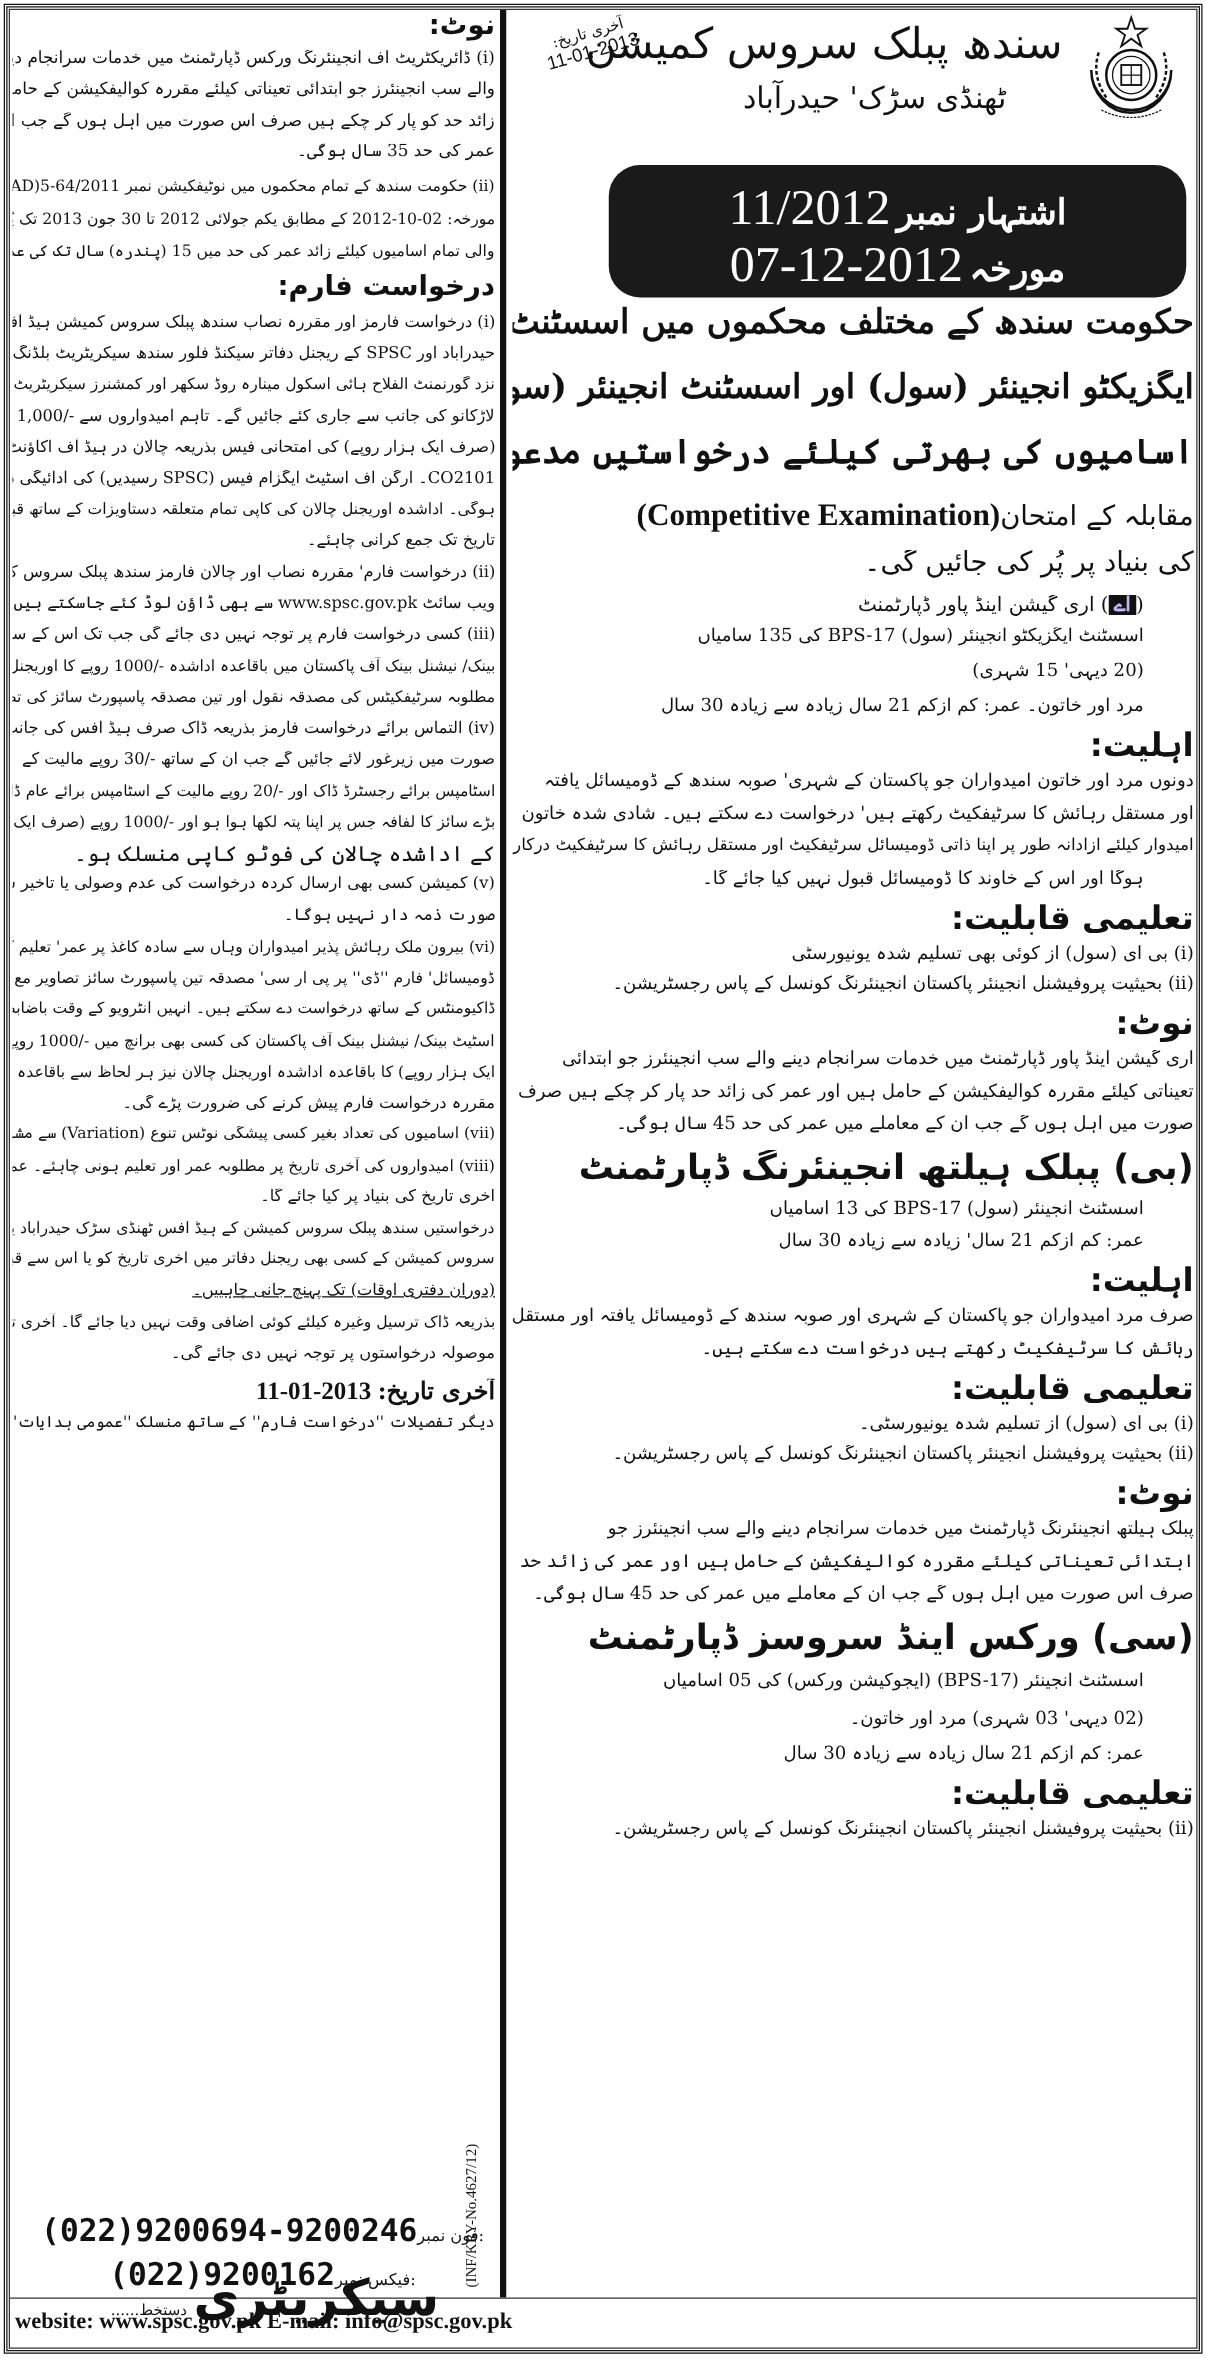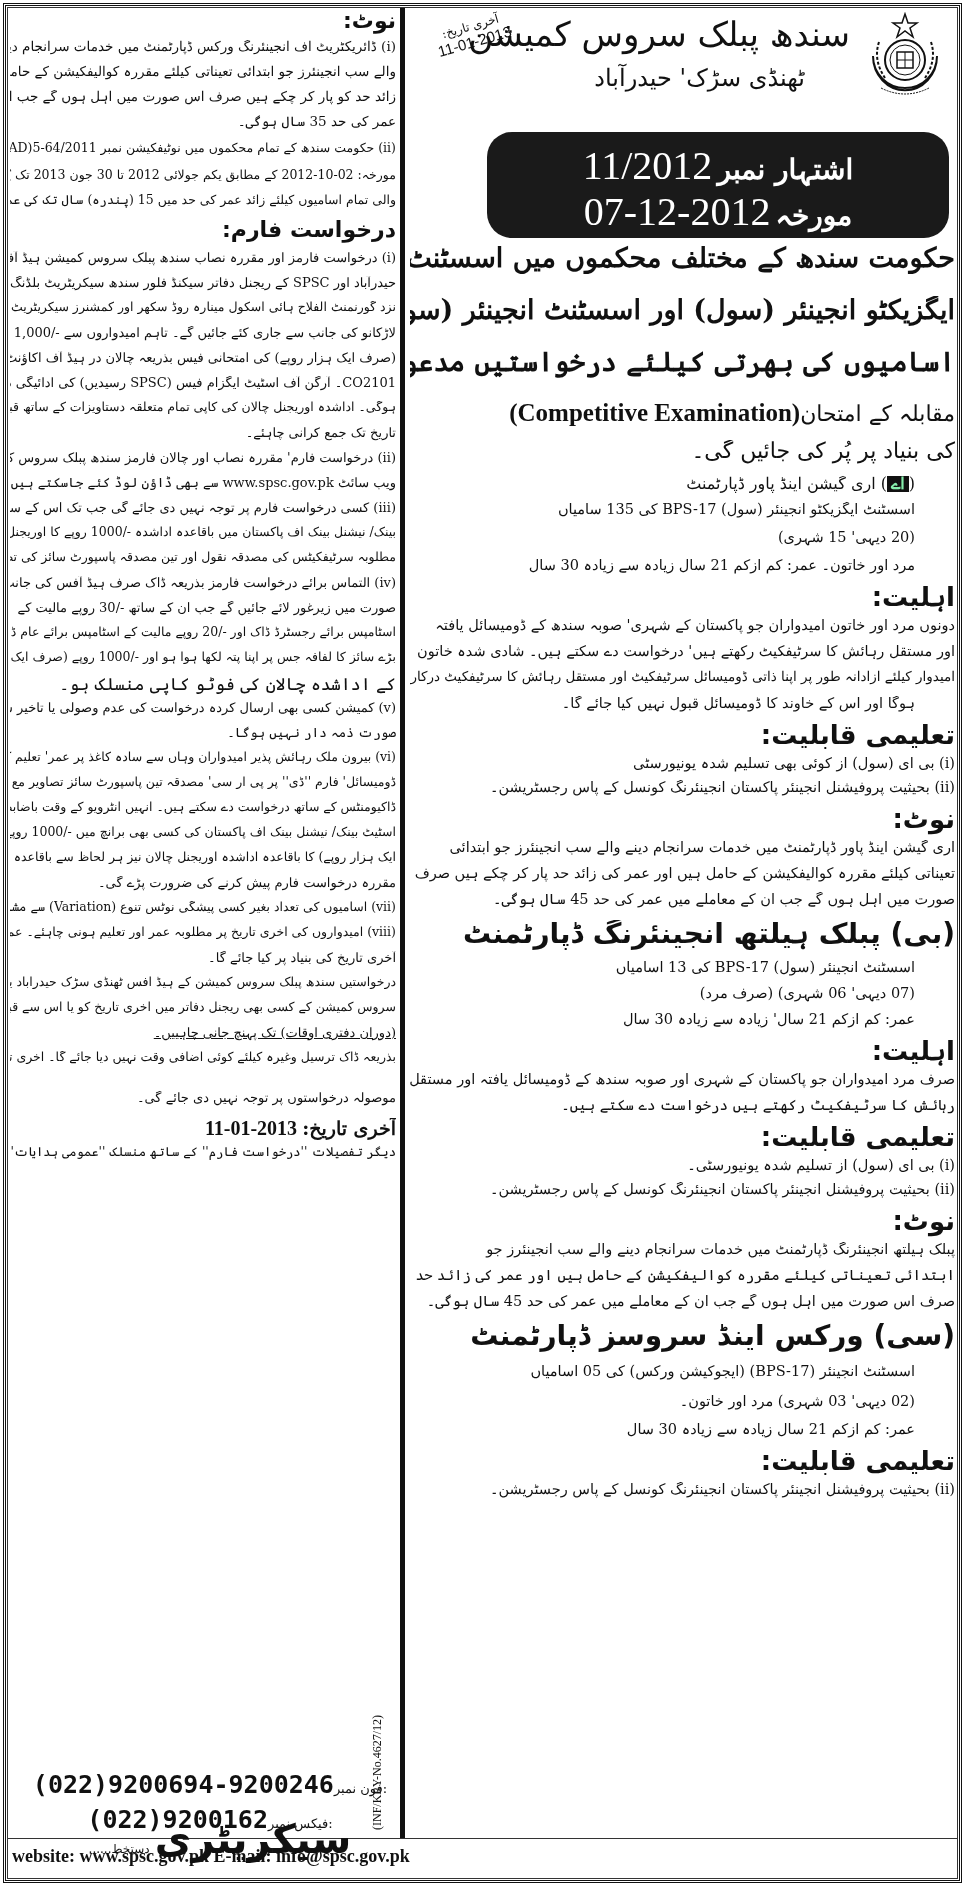--- a/index.html
+++ b/index.html
@@ -31,21 +31,21 @@
 
   
   .banner { position: absolute; left: 487px; top: 132px; width: 462px; height: 106px; background: #1a1a1a; color: #fff; border-radius: 25px; }
   .banner .row { position: absolute; left: 0; width: 100%; text-align: center; white-space: nowrap; }
   .banner .r1 { top: 10px; }
   .banner .r2 { top: 56px; }
   .banner .num { font-family: "Liberation Serif", serif; font-size: 40px; letter-spacing: 3px; }
   .banner .ur { font-family: "DejaVu Serif", serif; font-size: 28px; font-weight: bold; }
 
   .paren-dept { font-family: "DejaVu Sans", sans-serif; font-weight: 900; font-size: 28px; }
-  .sec-label { display:inline-block; background:#111; color:#86efac; padding: 0 4px; font-weight: 900; font-size: 16px; }
+  .sec-label { display:inline-block; background:#111; color:#c4b5fd; padding: 0 4px; font-weight: 900; font-size: 16px; }
 
   .sig { position: absolute; left: 70px; top: 1816px; width: 300px; text-align: center; direction: rtl; }
   .sig-title { font-family: "DejaVu Sans", sans-serif; font-size: 40px; font-weight: 900; }
   .sig-label { font-family: "DejaVu Serif", serif; font-size: 12px; }
   .phones { position: absolute; left: 30px; top: 1770px; width: 360px; text-align: center; }
   .phone-row { display: block; white-space: nowrap; }
   .phone-num { font-family: "DejaVu Sans Mono", monospace; font-weight: bold; font-size: 25px; }
   .phone-lbl { font-family: "DejaVu Serif", serif; font-size: 13px; }
   .footer { position: absolute; left: 12px; top: 1846px; width: 940px; font-family: "Liberation Serif", serif; font-weight: bold; font-size: 18px; white-space: nowrap; }
   .ref-code { position: absolute; left: 376px; top: 1780px; transform: rotate(-90deg); transform-origin: left top; font-family: "Liberation Serif", serif; font-size: 12px; white-space: nowrap; }
@@ -118,21 +118,20 @@
   <span class="line txt" style="height:24px;">(i) بی ای (سول) از کوئی بھی تسلیم شدہ یونیورسٹی</span>
   <span class="line txt" style="height:26px;">(ii) بحیثیت پروفیشنل انجینئر پاکستان انجینئرنگ کونسل کے پاس رجسٹریشن۔</span>
   <span class="line heavy head-big" style="height:34px;">نوٹ:</span>
   <span class="line txt" style="height:26px;">اری گیشن اینڈ پاور ڈپارٹمنٹ میں خدمات سرانجام دینے والے سب انجینئرز جو ابتدائی</span>
   <span class="line txt" style="height:26px;">تعیناتی کیلئے مقررہ کوالیفکیشن کے حامل ہیں اور عمر کی زائد حد پار کر چکے ہیں صرف اس</span>
   <span class="line txt" style="height:28px;">صورت میں اہل ہوں گے جب ان کے معاملے میں عمر کی حد 45 سال ہوگی۔</span>
 
   <span class="line paren-dept" style="height:40px;">(<span>بی</span>) <span>پبلک ہیلتھ انجینئرنگ ڈپارٹمنٹ</span></span>
   <div style="padding-right:40px;">
     <span class="line txt" style="height:26px;">اسسٹنٹ انجینئر (سول) BPS-17 کی 13 اسامیاں</span>
-    <span class="line txt" style="height:26px;">(07 دیہی' 06 شہری) (صرف مرد)</span>
     <span class="line txt" style="height:26px;">عمر: کم ازکم 21 سال' زیادہ سے زیادہ 30 سال</span>
   </div>
   <span class="line heavy head-big" style="height:34px;">اہلیت:</span>
   <span class="line txt" style="height:26px;">صرف مرد امیدواران جو پاکستان کے شہری اور صوبہ سندھ کے ڈومیسائل یافتہ اور مستقل</span>
   <span class="line txt" style="height:26px;">رہائش کا سرٹیفکیٹ رکھتے ہیں درخواست دے سکتے ہیں۔</span>
   <span class="line heavy head-big" style="height:34px;">تعلیمی قابلیت:</span>
   <span class="line txt" style="height:24px;">(i) بی ای (سول) از تسلیم شدہ یونیورسٹی۔</span>
   <span class="line txt" style="height:26px;">(ii) بحیثیت پروفیشنل انجینئر پاکستان انجینئرنگ کونسل کے پاس رجسٹریشن۔</span>
   <span class="line heavy head-big" style="height:34px;">نوٹ:</span>
   <span class="line txt" style="height:26px;">پبلک ہیلتھ انجینئرنگ ڈپارٹمنٹ میں خدمات سرانجام دینے والے سب انجینئرز جو</span>
@@ -186,21 +185,21 @@
     <span class="line txt" style="height:25px;font-size:12.5px;">اسٹیٹ بینک/ نیشنل بینک آف پاکستان کی کسی بھی برانچ میں -/1000 روپے (صرف</span>
     <span class="line txt" style="height:25px;font-size:12.5px;">ایک ہزار روپے) کا باقاعدہ اداشدہ اوریجنل چالان نیز ہر لحاظ سے باقاعدہ مکمل شدہ</span>
     <span class="line txt" style="height:25px;font-size:13px;">مقررہ درخواست فارم پیش کرنے کی ضرورت پڑے گی۔</span>
     <span class="line txt" style="height:25px;font-size:12.5px;">(vii) اسامیوں کی تعداد بغیر کسی پیشگی نوٹس تنوع (Variation) سے مشروط ہے۔</span>
     <span class="line txt" style="height:25px;font-size:12.5px;">(viii) امیدواروں کی آخری تاریخ پر مطلوبہ عمر اور تعلیم ہونی چاہئے۔ عمر کا تعین بھی</span>
     <span class="line txt" style="height:25px;font-size:13px;">آخری تاریخ کی بنیاد پر کیا جائے گا۔</span>
     <span class="line txt" style="height:25px;font-size:12.5px;">درخواستیں سندھ پبلک سروس کمیشن کے ہیڈ آفس ٹھنڈی سڑک حیدرآباد یا سندھ پبلک</span>
     <span class="line txt" style="height:25px;font-size:12.5px;">سروس کمیشن کے کسی بھی ریجنل دفاتر میں آخری تاریخ کو یا اس سے قبل شام 4:00 بجے</span>
     <span class="line txt" style="height:25px;font-size:13px;text-decoration:underline;">(دوران دفتری اوقات) تک پہنچ جانی چاہییں۔</span>
     <span class="line txt" style="height:25px;font-size:12.5px;">بذریعہ ڈاک ترسیل وغیرہ کیلئے کوئی اضافی وقت نہیں دیا جائے گا۔ آخری تاریخ کے بعد</span>
-    <span class="line txt" style="height:27px;font-size:13px;margin-top:15px;">موصولہ درخواستوں پر توجہ نہیں دی جائے گی۔</span>
+    <span class="line txt" style="height:27px;font-size:13px;">موصولہ درخواستوں پر توجہ نہیں دی جائے گی۔</span>
   </div>
   <span class="line" style="height:28px;text-align:right;">
     <span style="font-family:'DejaVu Serif',serif;font-weight:bold;font-size:19px;">آخری تاریخ:</span>
     <span class="ltr" style="font-family:'Liberation Serif',serif;font-weight:bold;font-size:20px;">11-01-2013</span>
   </span>
   <span class="line txt" style="height:26px;font-size:12.5px;">دیگر تفصیلات ''درخواست فارم'' کے ساتھ منسلک ''عمومی ہدایات'' میں ملاحظہ کی جاسکتی ہیں۔</span>
 </div>
 
 <div class="sig">
   <span class="sig-title">سیکریٹری</span>

